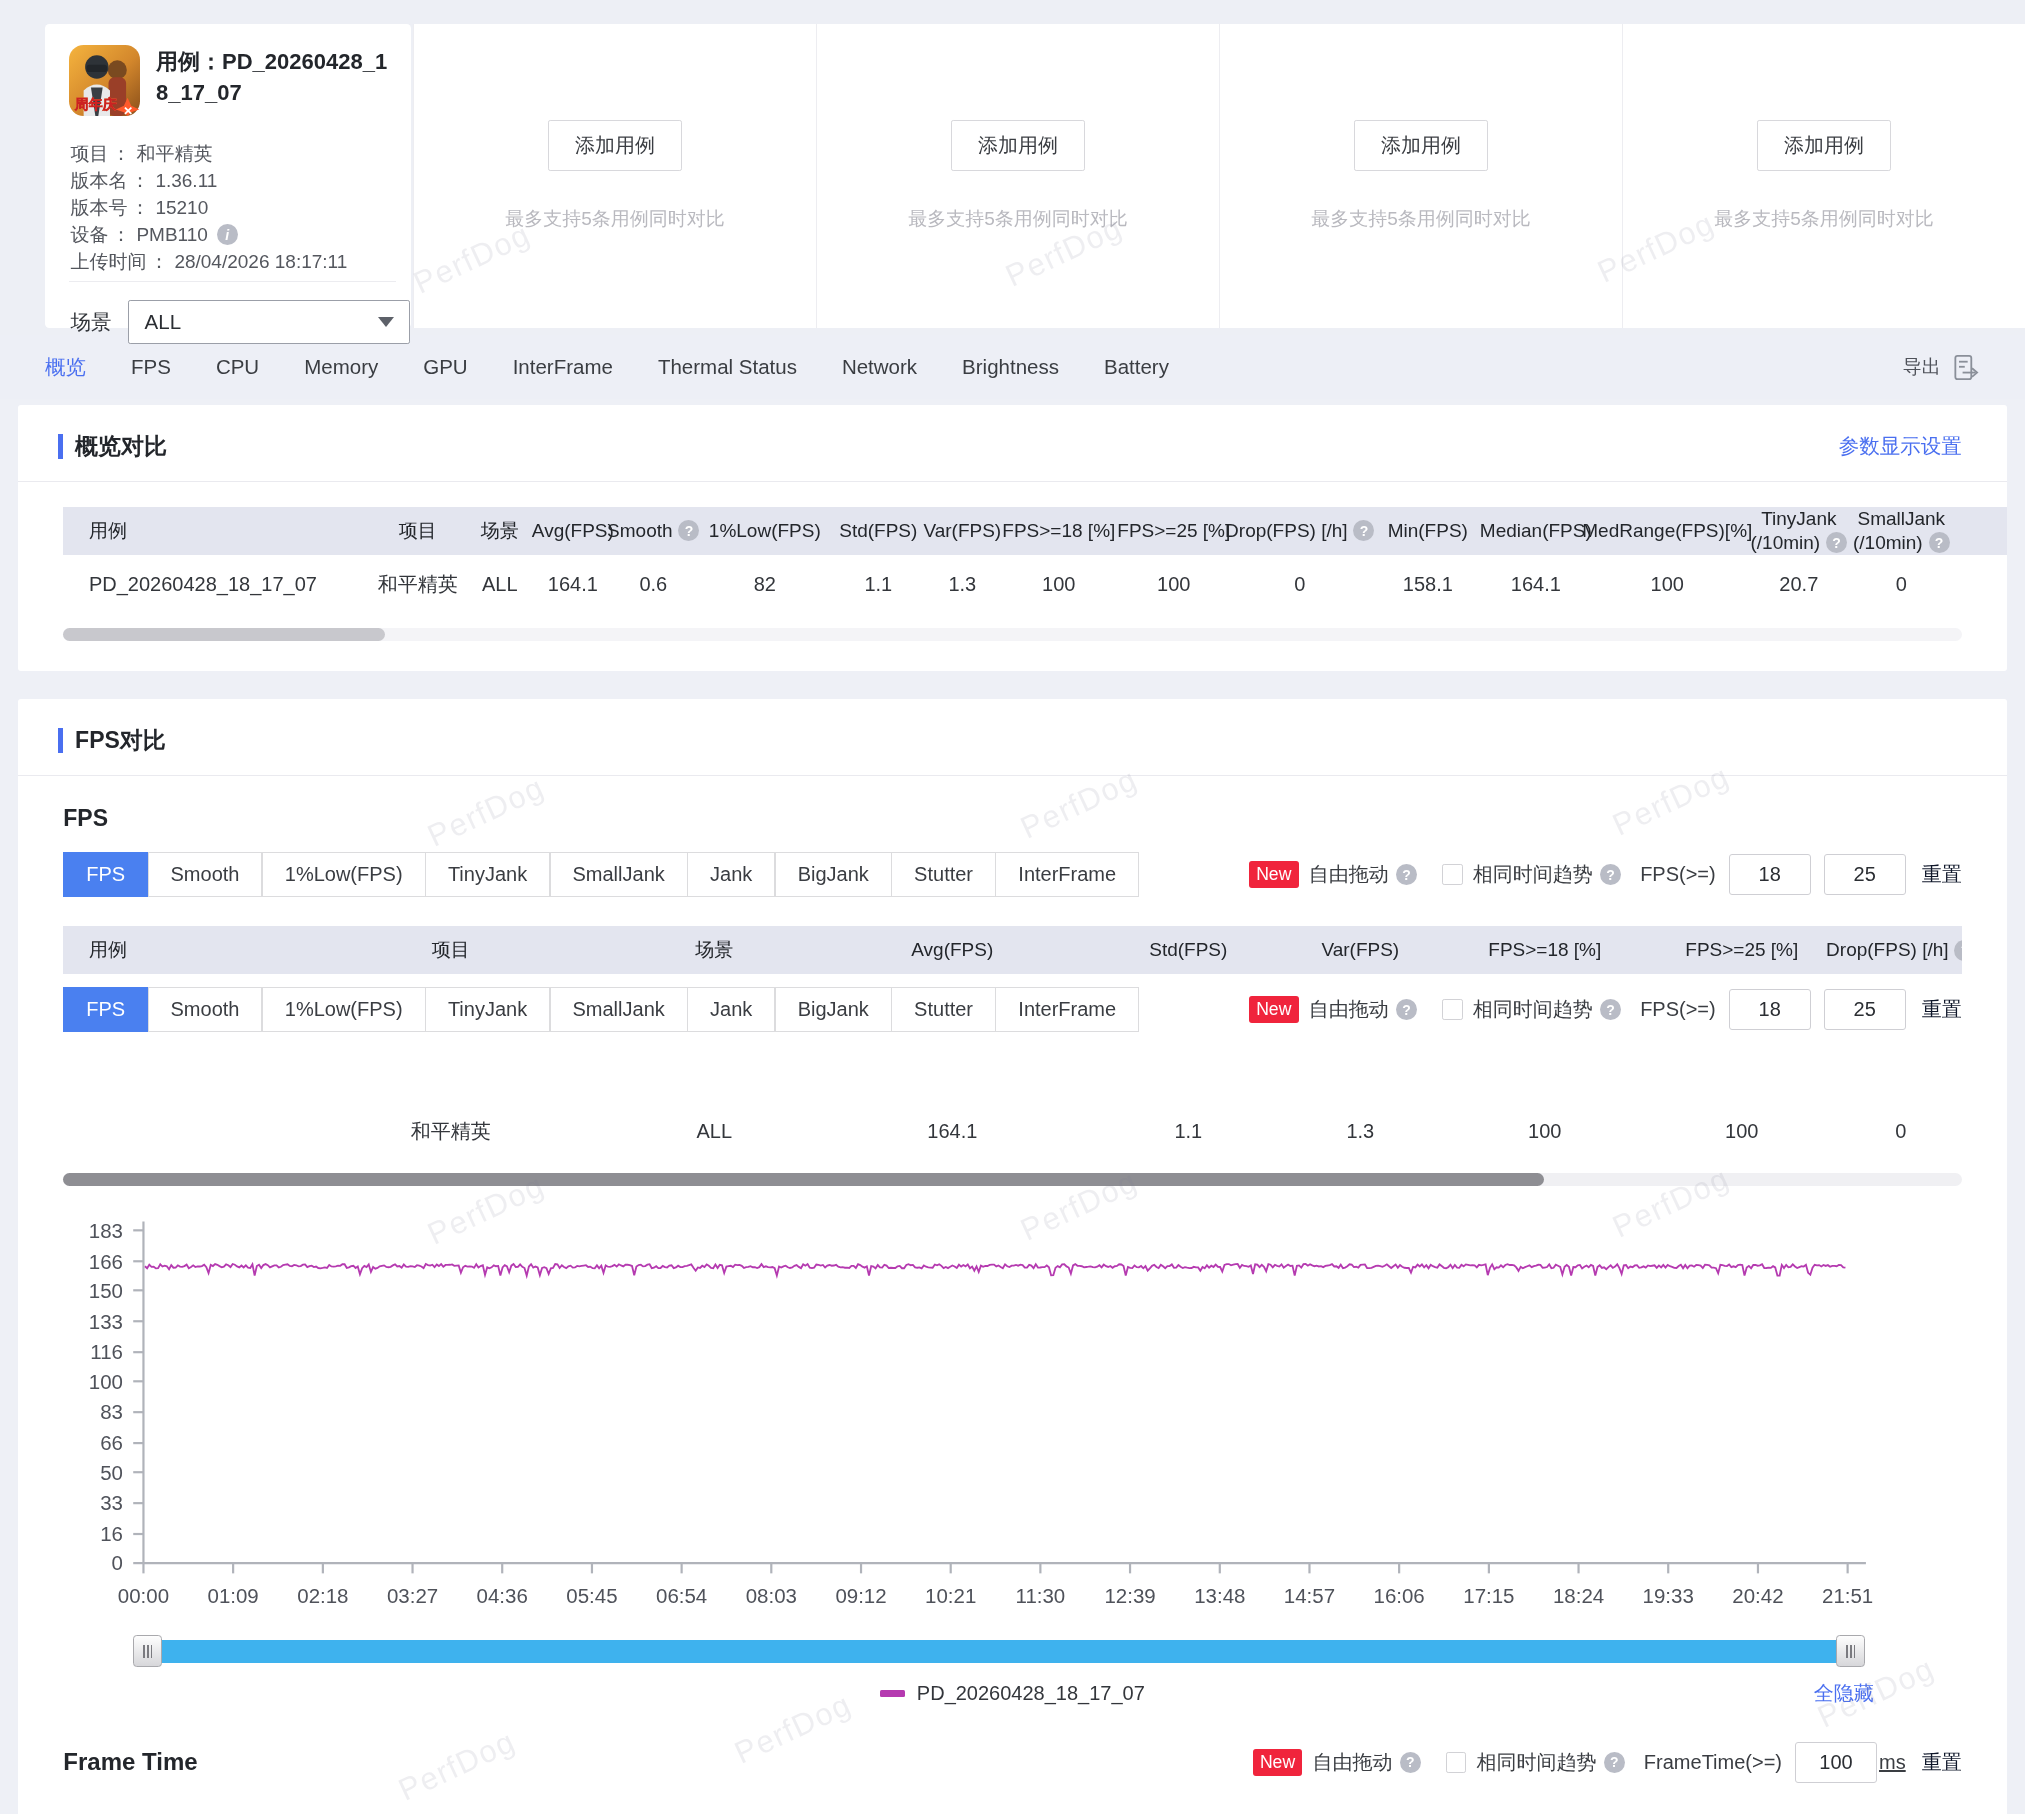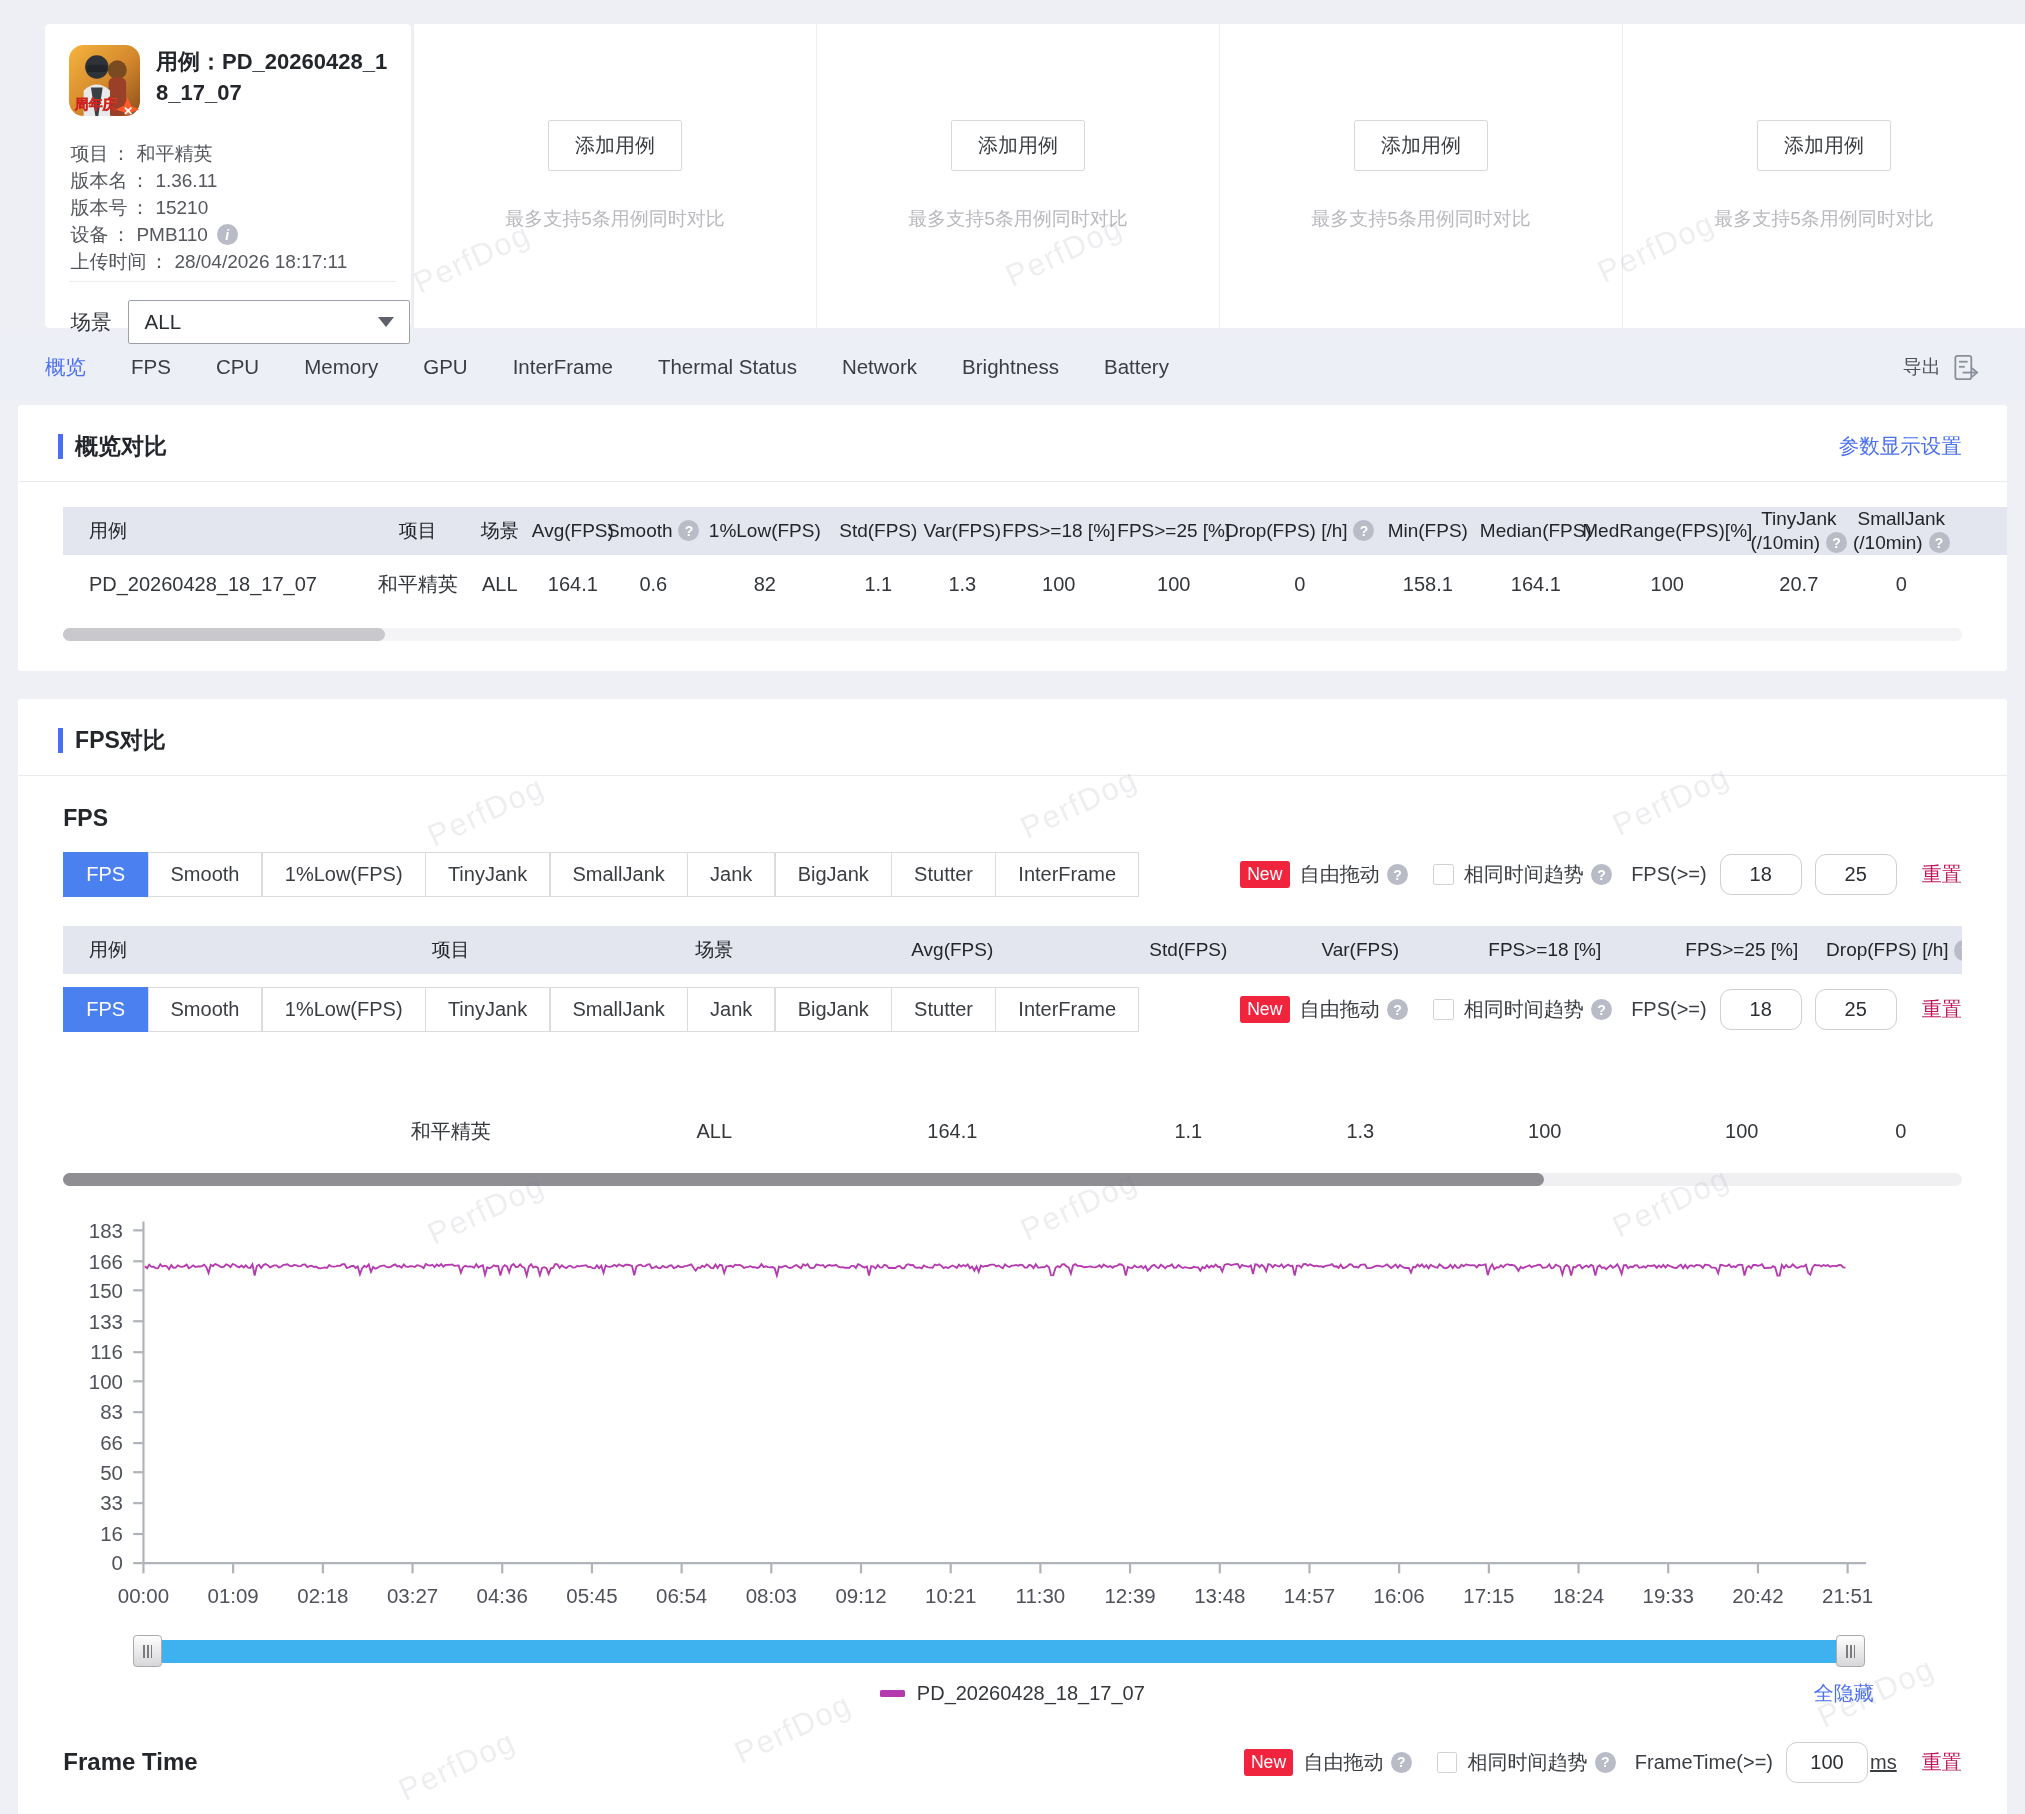--- a/index.html
+++ b/index.html
@@ -91,23 +91,23 @@
   .seg-group { display: flex; }
   .seg-btn { border: 0.7px solid #dcdcde; background: #fff; margin-left: -0.7px; height: 45px;
     display: flex; align-items: center; padding: 0 22px; font-size: 20px; color: #3a3d42; cursor: pointer; }
   .seg-btn:first-child { margin-left: 0; }
   .seg-btn.active { background: #4a80f0; border-color: #4a80f0; color: #fff; }
   .filter-controls { margin-left: auto; display: flex; align-items: center; font-size: 20px; color: #3a3d42; padding-left: 42px; }
   .new-badge { background: #f0243c; color: #fff; font-size: 17.6px; line-height: 17.6px;
     padding: 4.4px 7.3px; border-radius: 2.9px; margin-right: 10.2px; }
   .chk { width: 20.5px; height: 20.5px; border: 1.5px solid #d2d2d6; border-radius: 2.2px;
     background: #fff; margin: 0 10.2px 0 25px; cursor: pointer; flex: 0 0 auto; }
-  .num-input { width: 82px; height: 41px; border: 0.7px solid #cfcfd4; border-radius: 11px;
+  .num-input { width: 82px; height: 41px; border: 0.7px solid #cfcfd4; border-radius: 3px;
     text-align: center; font-size: 20px; color: #2b2e33; margin-left: 13px; background: #fff; }
-  .reset-link { color: #be185d; margin-left: 25px; cursor: pointer; }
+  .reset-link { color: #0f172a; margin-left: 16px; cursor: pointer; }
   .flabel { margin-left: 19px; }
 
   .gap-block { height: 69px; }
 
   
   .chart-wrap { margin-top: 26px; position: relative; }
   svg text { font-family: "Liberation Sans", sans-serif; }
   .range-slider { position: relative; height: 35px; margin-top: 2.9px; }
   .range-track { position: absolute; left: 80px; width: 1704px; top: 5.9px; height: 23.4px; background: #3eb2ee; }
   .range-handle { position: absolute; top: 1.5px; width: 29px; height: 32px; border: 0.7px solid #a9a9ad;

